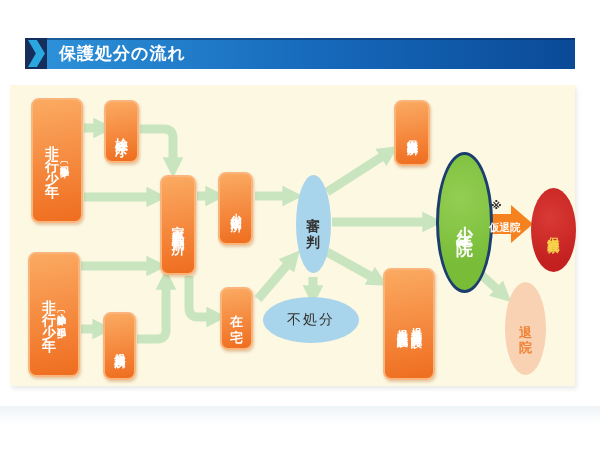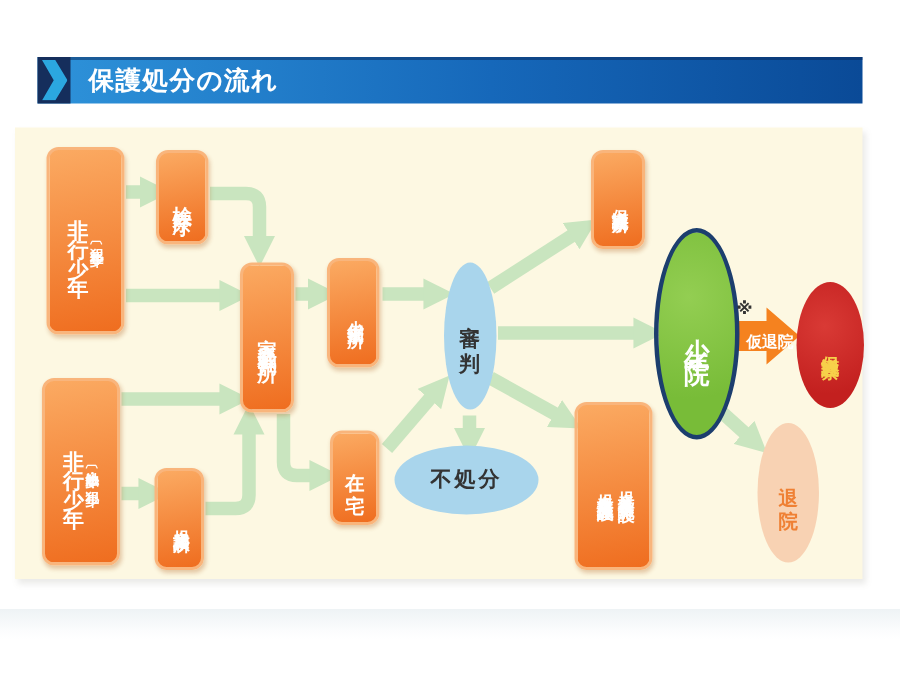--- a/index.html
+++ b/index.html
@@ -61,21 +61,21 @@
     background:radial-gradient(circle at 40% 32%, #93ce52 0%, var(--ellipse-green) 70%);
     border:3px solid var(--ellipse-green-border); color:#ffffff; font-weight:bold;
     box-sizing:border-box;
   }
   .ell-red   {
     background:radial-gradient(circle at 42% 35%, #d93a35 0%, var(--ellipse-red) 75%);
     color:var(--ellipse-red-text); font-weight:bold;
   }
   .ell-peach { background:var(--ellipse-peach); color:var(--ellipse-peach-text); font-weight:bold; }
   .kari-mark  { position:absolute; left:491px; top:199px; font-size:11px; color:var(--text-dark); font-weight:bold; }
-  .kari-label { position:absolute; left:489px; top:221px; width:40px; text-align:right;
+  .kari-label { position:absolute; left:489px; top:221px; width:40px; text-align:left;
                 font-size:10.5px; font-weight:bold; color:#ffffff; }
   .footnote {
     position:absolute; left:15px; top:390px; width:570px;
     font-size:10px; color:#444444; letter-spacing:0.2px;
   }
 </style>
 </head>
 <body>
 
 <div class="stage">
@@ -152,21 +152,21 @@
   <div class="obox" style="left:28px;top:252px;width:52px;height:125px">
     <span class="vtext" style="font-size:9px;letter-spacing:0.5px">〔触法少年・ぐ犯少年〕</span>
     <span class="vtext" style="font-size:14px;letter-spacing:13px">非行少年</span>
   </div>
 
   <div class="ell ell-blue" style="left:296px;top:175px;width:35px;height:98px">
     <span class="vtext" style="font-size:14px;letter-spacing:18px">審判</span>
   </div>
 
   <div class="ell ell-blue" style="left:263px;top:297px;width:96px;height:46px">
-    <span style="font-size:14px;letter-spacing:2px;font-weight:bold">不処分</span>
+    <span style="font-size:14px;letter-spacing:2px;font-weight:normal">不処分</span>
   </div>
 
   <div class="ell ell-green" style="left:436px;top:152px;width:57px;height:141px">
     <span class="vtext" style="font-size:17px;letter-spacing:7px">少年院</span>
   </div>
 
   <div class="ell ell-red" style="left:531px;top:188px;width:45px;height:84px">
     <span class="vtext" style="font-size:12px;letter-spacing:1px">保護観察</span>
   </div>
 

